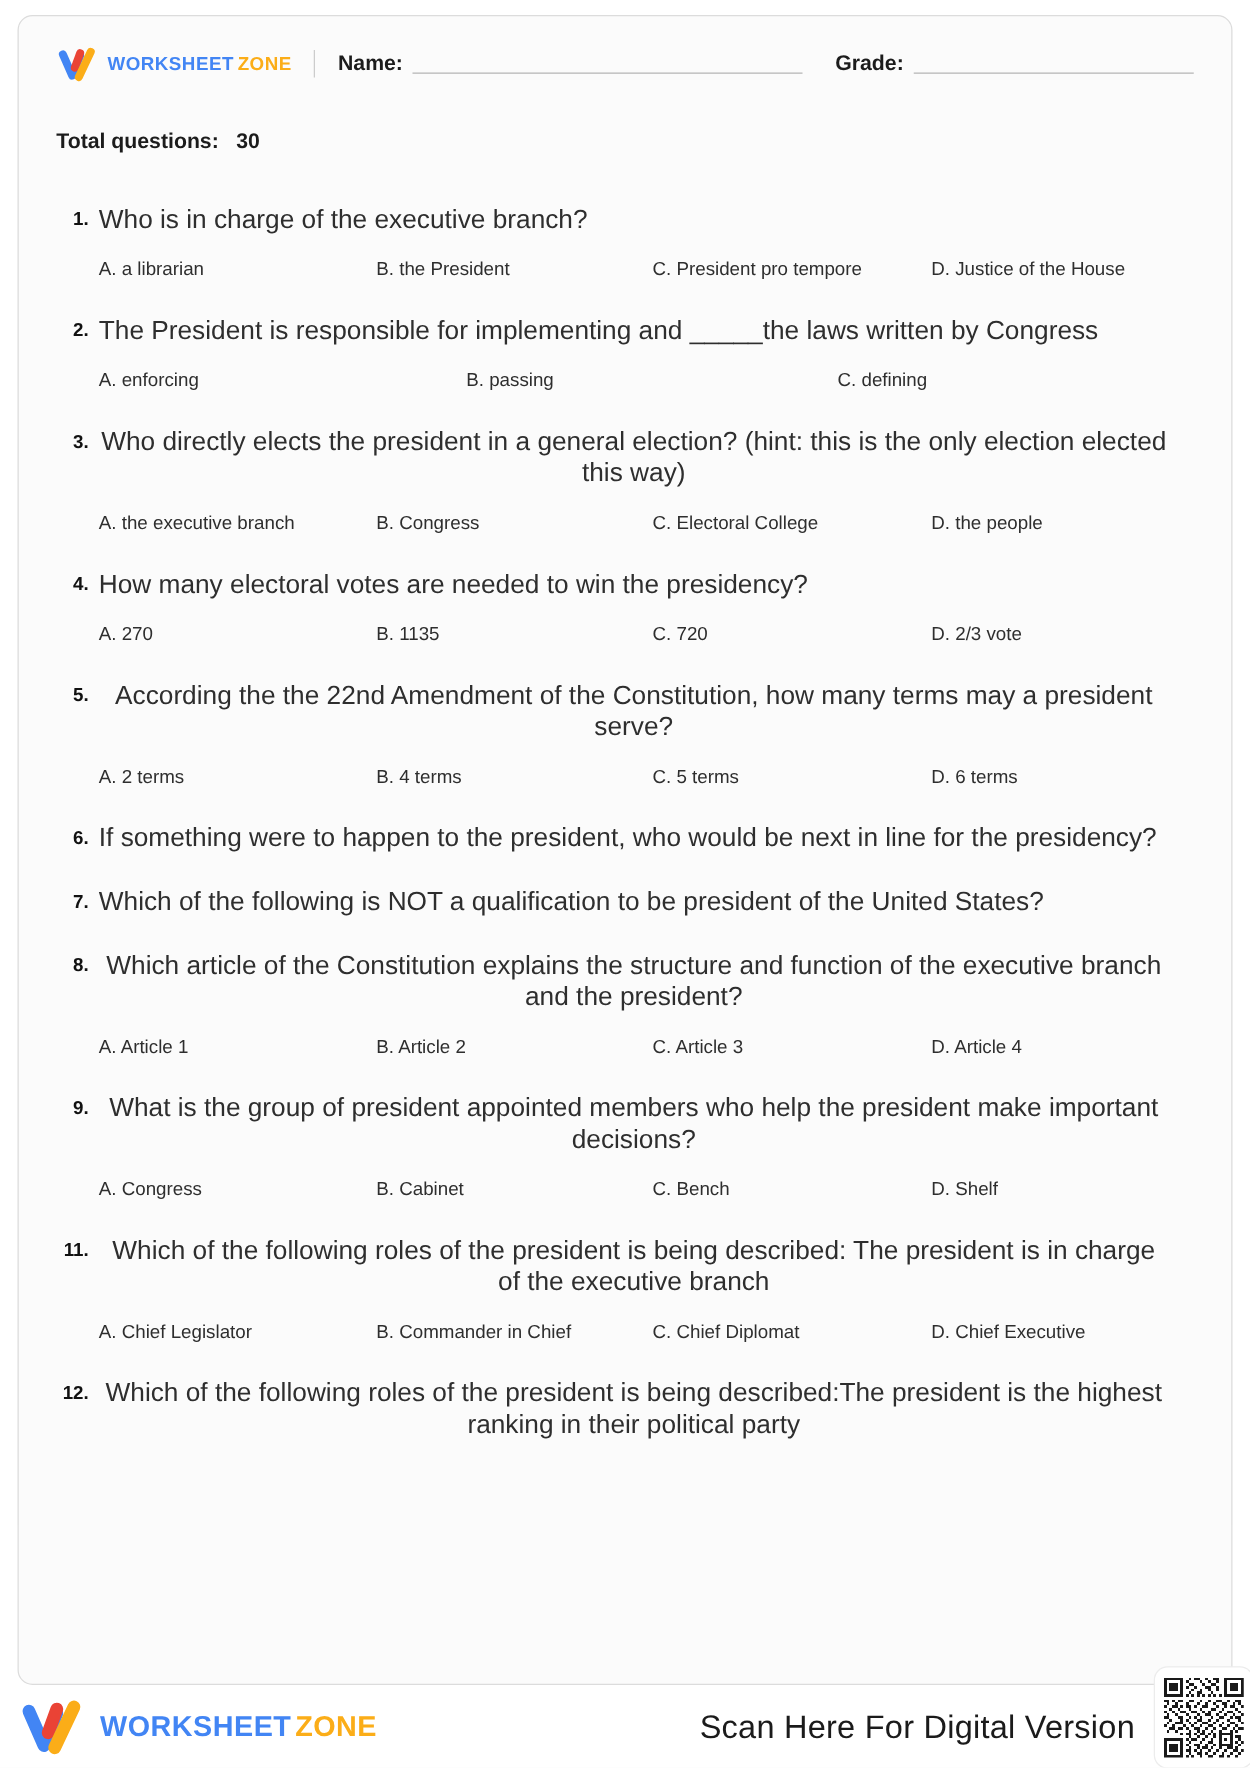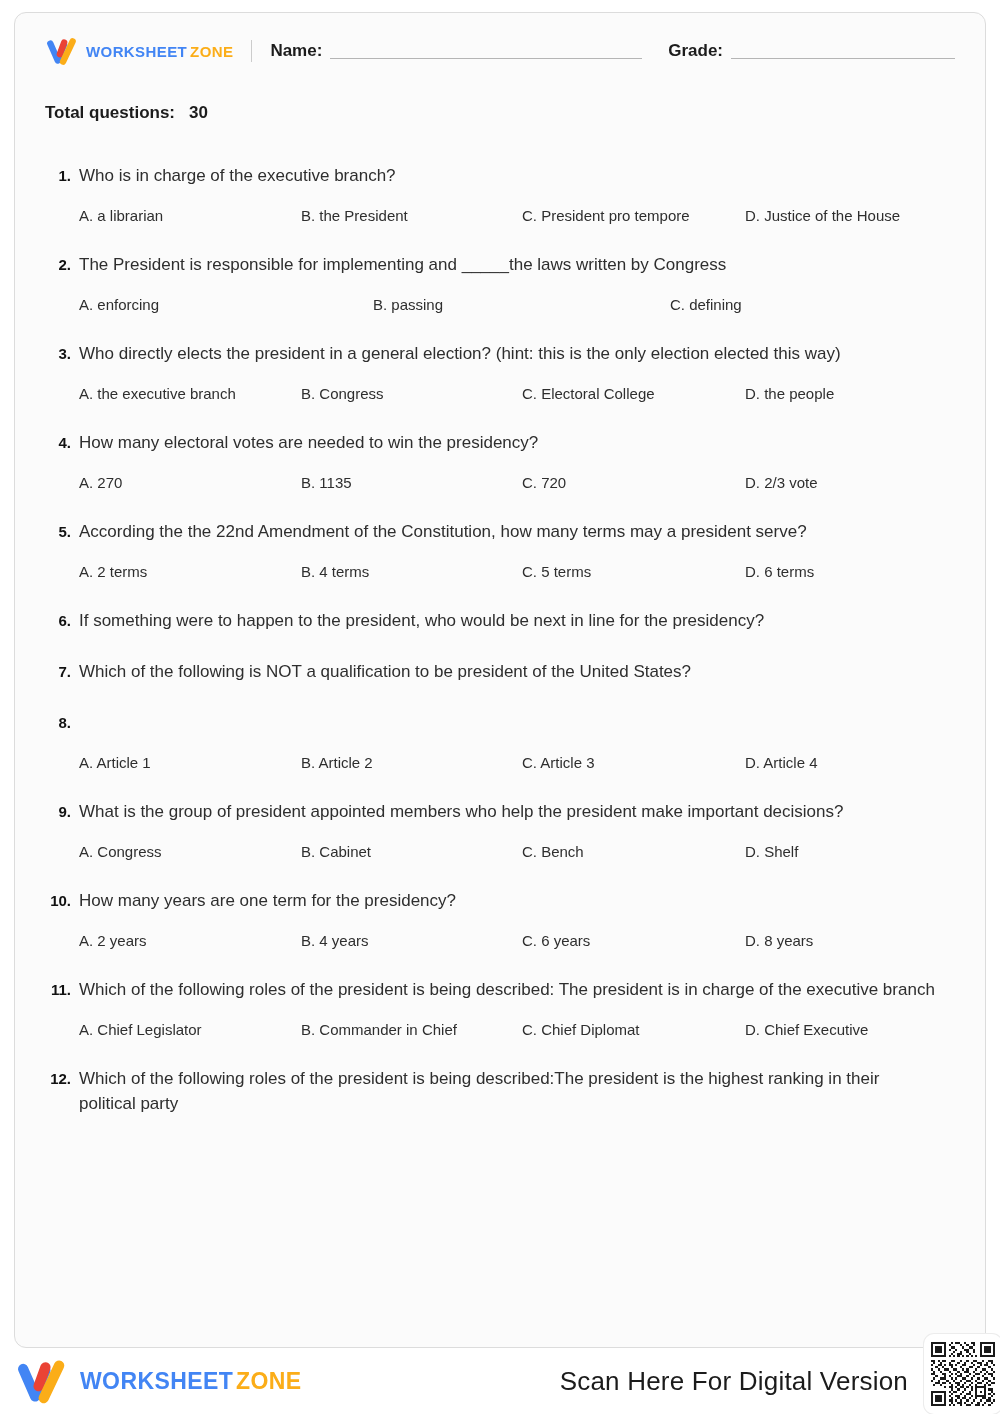--- a/index.html
+++ b/index.html
@@ -42,21 +42,21 @@
   .total-row { margin: 32px 0 0 0; font-size: 17px; font-weight: 700; color: #1c1c1c; display: flex; gap: 14px; }
 
   
   .questions { margin-top: 40px; }
   .question { margin-bottom: 26px; }
   .q-head { display: flex; align-items: flex-start; }
   .q-num {
     flex: 0 0 26px; text-align: right; margin-right: 8px;
     font-weight: 700; font-size: 15px; color: #111111; line-height: 25px;
   }
-  .q-text { font-size: 17px; line-height: 25px; color: #2e2e2e; padding-right: 20px; }
+  .q-text { font-size: 21px; line-height: 25px; color: #2e2e2e; padding-right: 20px; text-align: center; }
   .opts {
     margin: 17px 0 0 34px;
     display: grid;
     row-gap: 17px;
     font-size: 15px; line-height: 21px; color: #2e2e2e;
   }
   .opts-4 { grid-template-columns: 222px 221px 223px 1fr; }
   .opts-3 { grid-template-columns: 294px 297px 1fr; }
   .opts-2 { grid-template-columns: 443px 1fr; }
   .opt { white-space: nowrap; }
@@ -196,20 +196,21 @@
     <div class="question">
       <div class="q-head">
         <span class="q-num">7.</span>
         <p class="q-text">Which of the following is NOT a qualification to be president of the United States?</p>
       </div>
     </div>
 
     <div class="question">
       <div class="q-head">
         <span class="q-num">8.</span>
+        <p class="q-text">Which article of the Constitution explains the structure and function of the executive branch and the president?</p>
       </div>
       <div class="opts opts-4">
         <span class="opt">A. Article 1</span>
         <span class="opt">B. Article 2</span>
         <span class="opt">C. Article 3</span>
         <span class="opt">D. Article 4</span>
       </div>
     </div>
 
     <div class="question">
@@ -218,32 +219,20 @@
         <p class="q-text">What is the group of president appointed members who help the president make important decisions?</p>
       </div>
       <div class="opts opts-4">
         <span class="opt">A. Congress</span>
         <span class="opt">B. Cabinet</span>
         <span class="opt">C. Bench</span>
         <span class="opt">D. Shelf</span>
       </div>
     </div>
 
-    <div class="question">
-      <div class="q-head">
-        <span class="q-num">10.</span>
-        <p class="q-text">How many years are one term for the presidency?</p>
-      </div>
-      <div class="opts opts-4">
-        <span class="opt">A. 2 years</span>
-        <span class="opt">B. 4 years</span>
-        <span class="opt">C. 6 years</span>
-        <span class="opt">D. 8 years</span>
-      </div>
-    </div>
 
     <div class="question">
       <div class="q-head">
         <span class="q-num">11.</span>
         <p class="q-text">Which of the following roles of the president is being described: The president is in charge of the executive branch</p>
       </div>
       <div class="opts opts-4">
         <span class="opt">A. Chief Legislator</span>
         <span class="opt">B. Commander in Chief</span>
         <span class="opt">C. Chief Diplomat</span>

